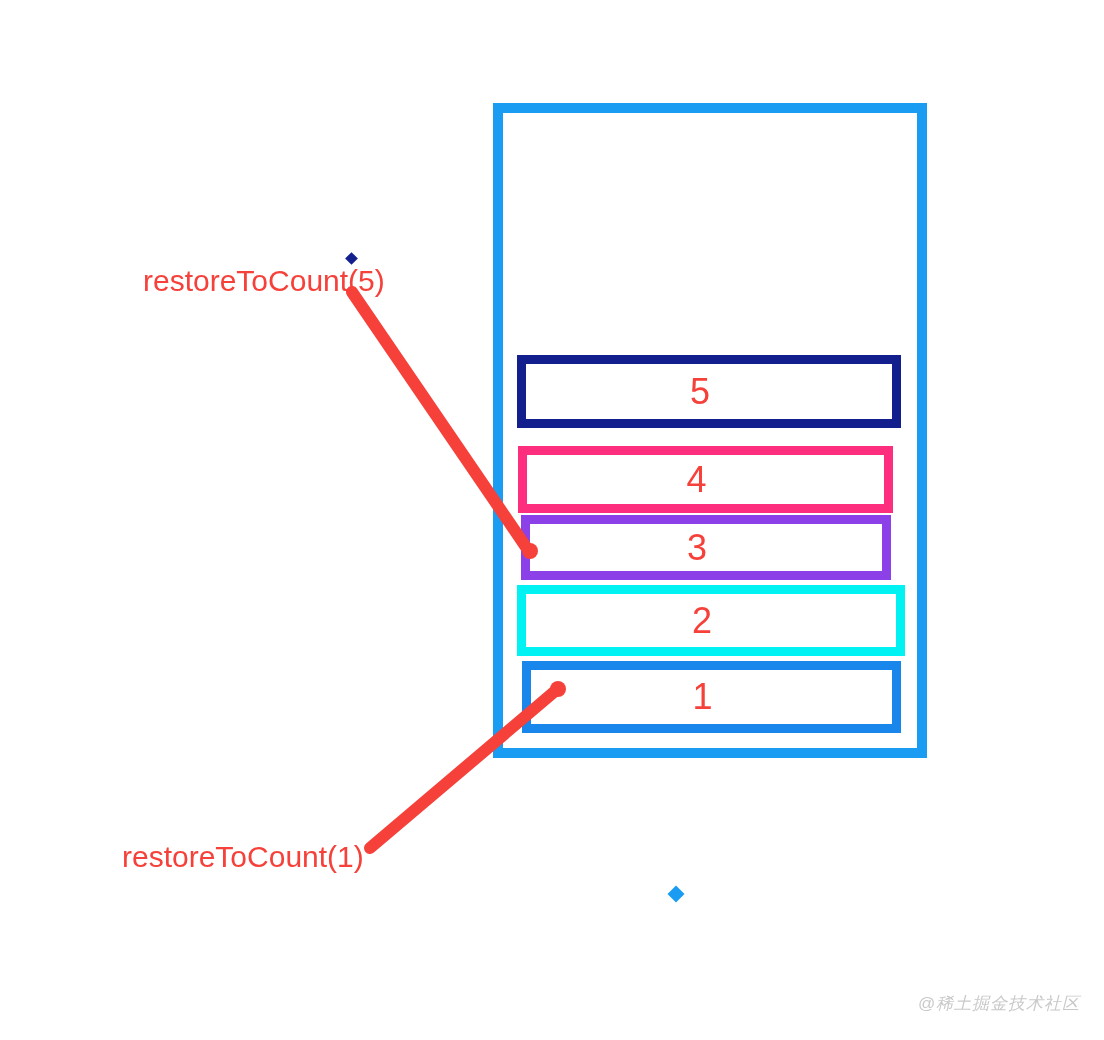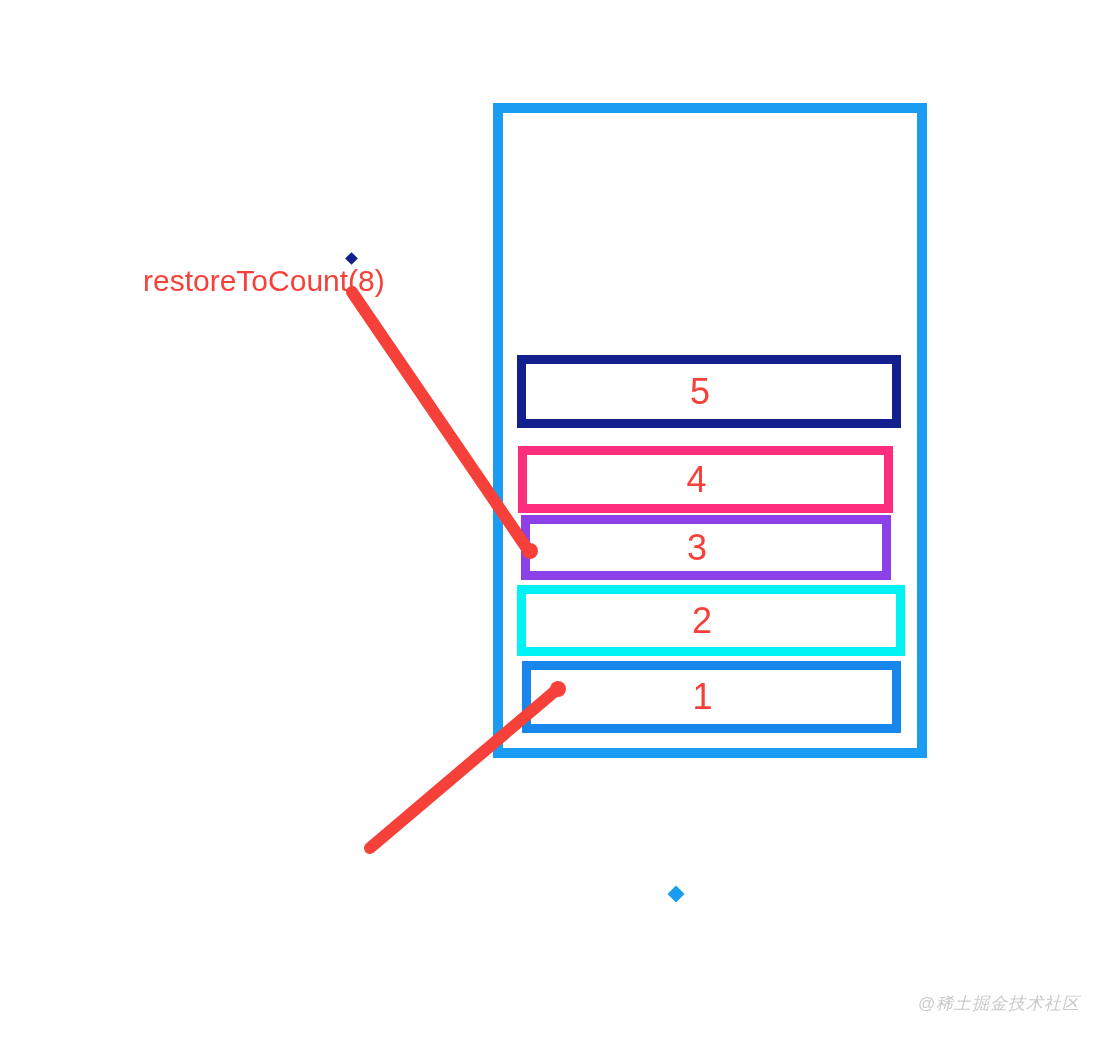--- a/index.html
+++ b/index.html
@@ -113,20 +113,21 @@
     <span class="num" style="color: rgb(246, 65, 58);">1</span>
   </div>
 
   <svg class="arrow-layer" viewBox="0 0 1104 1040" xmlns="http://www.w3.org/2000/svg">
     <line x1="352" y1="292" x2="526" y2="547" stroke-width="12" stroke-linecap="round" style="stroke: rgb(246, 65, 58);"></line>
     <circle cx="530" cy="551" r="8" style="fill: rgb(246, 65, 58);"></circle>
     <line x1="370" y1="848" x2="554" y2="692" stroke-width="12" stroke-linecap="round" style="stroke: rgb(246, 65, 58);"></line>
     <circle cx="558" cy="689" r="8" style="fill: rgb(246, 65, 58);"></circle>
   </svg>
 
-  <div class="annotation-label label-3" style="color: rgb(246, 65, 58);">restoreToCount(8)</div>
+  <div class="annotation-label label-3" style="color: rgb(246, 65, 58);">restoreToCount(5)</div>
+  <div class="annotation-label label-1" style="color: rgb(246, 65, 58);">restoreToCount(1)</div>
 
   <div class="dot dot-navy" style="background-color: rgb(18, 31, 140);"></div>
   <div class="dot dot-blue" style="background-color: rgb(27, 156, 243);"></div>
 
   <div class="watermark" style="color: rgb(201, 201, 201);">@稀土掘金技术社区</div>
 
 </div>
 
 </body></html>

